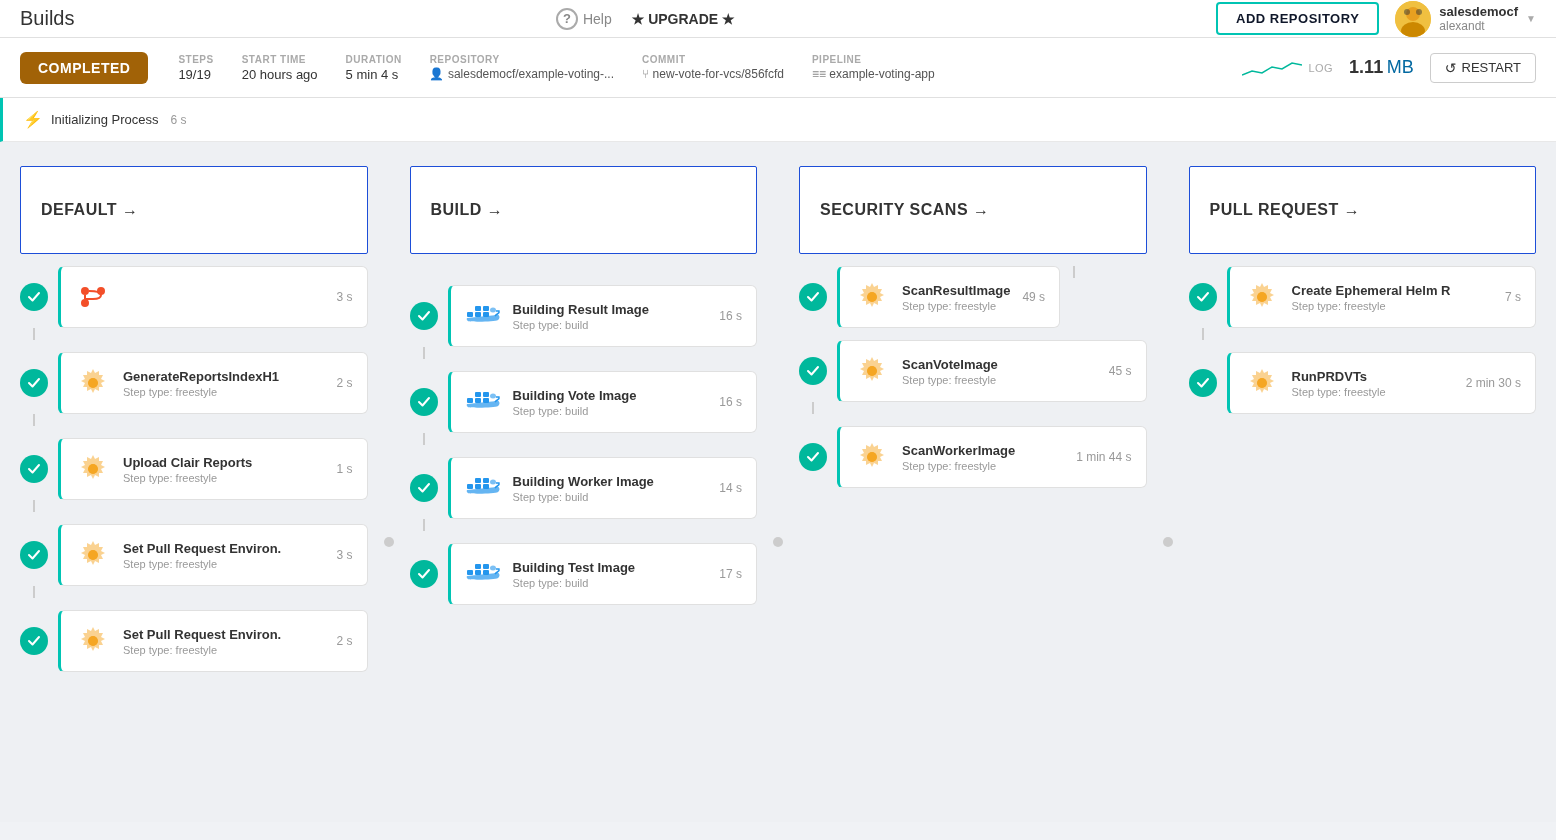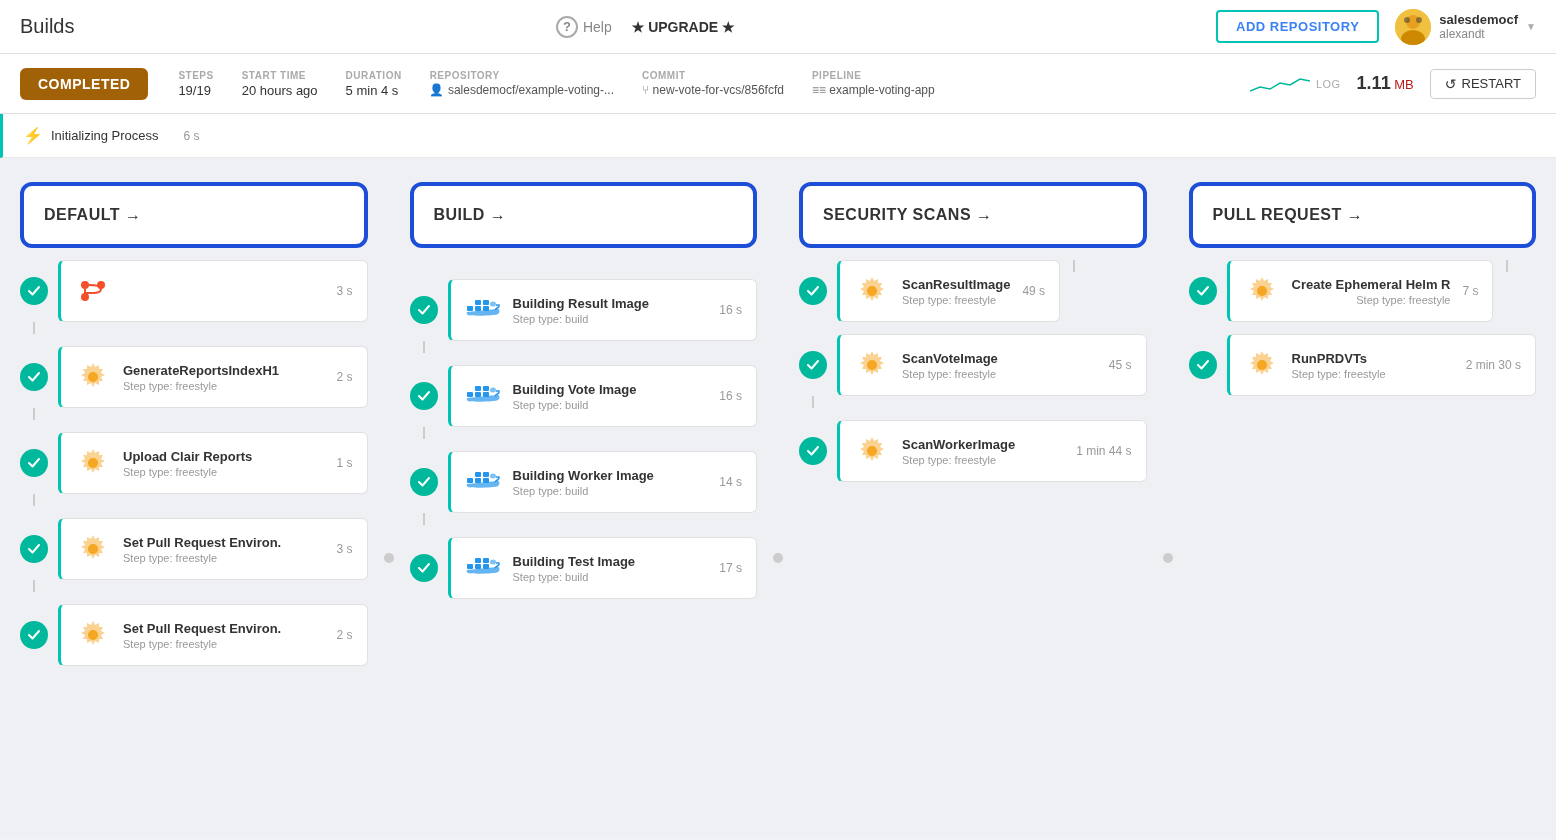--- a/index.html
+++ b/index.html
@@ -1,30 +1,30 @@
 <!DOCTYPE html>
 <html><head>
   <meta charset="utf-8">
   <style>
     * { box-sizing: border-box; margin: 0; padding: 0; }
     body { font-family: -apple-system, BlinkMacSystemFont, 'Segoe UI', sans-serif; background: #f0f2f5; font-size: 13px; color: #333; }
 
     
     .top-nav {
       display: flex; align-items: center; background: #fff;
-      padding: 0 20px; height: 54px; border-bottom: 1px solid #e0e0e0;
+      padding: 0 20px; height: 38px; border-bottom: 1px solid #e0e0e0;
       justify-content: space-between;
     }
     .nav-left { display: flex; align-items: center; gap: 6px; }
     .nav-title { font-size: 20px; font-weight: 400; color: #333; }
     .nav-center { display: flex; align-items: center; gap: 20px; }
     .nav-help { display: flex; align-items: center; gap: 5px; color: #888; font-size: 14px; cursor: pointer; }
     .nav-upgrade { font-size: 14px; font-weight: 600; color: #333; cursor: pointer; display: flex; align-items: center; gap: 4px; }
     .nav-add-repo {
-      border: 2px solid #00c4b3; color: #3b82f6; background: transparent;
+      border: 2px solid #00c4b3; color: #0f172a; background: transparent;
       padding: 7px 18px; border-radius: 4px; font-size: 13px; font-weight: 600;
       cursor: pointer; letter-spacing: 0.5px;
     }
     .nav-user { display: flex; align-items: center; gap: 8px; cursor: pointer; }
     .user-avatar { width: 36px; height: 36px; border-radius: 50%; background: #f0c040; display: flex; align-items: center; justify-content: center; overflow: hidden; }
     .user-avatar svg { width: 36px; height: 36px; }
     .user-info { display: flex; flex-direction: column; }
     .user-name { font-weight: 600; font-size: 13px; }
     .user-org { font-size: 12px; color: #888; }
     .nav-right { display: flex; align-items: center; gap: 16px; }
@@ -42,49 +42,49 @@
     .status-meta { display: flex; align-items: center; gap: 28px; }
     .meta-group { display: flex; flex-direction: column; gap: 2px; }
     .meta-label { font-size: 10px; color: #aaa; font-weight: 600; letter-spacing: 0.5px; text-transform: uppercase; }
     .meta-value { font-size: 13px; color: #333; font-weight: 500; }
     .meta-value.small { font-size: 12px; color: #555; }
     .status-right { margin-left: auto; display: flex; align-items: center; gap: 16px; }
     .log-area { display: flex; align-items: center; gap: 6px; color: #888; }
     .log-chart { width: 60px; height: 22px; }
     .log-label { font-size: 11px; color: #aaa; letter-spacing: 0.5px; }
     .size-value { font-size: 18px; font-weight: 700; color: #333; }
-    .size-unit { font-size: 13px; color: #b91c1c; }
+    .size-unit { font-size: 18px; color: #0369a1; }
     .restart-btn {
       display: flex; align-items: center; gap: 5px;
       border: 1px solid #ccc; background: #fff; color: #333;
       padding: 6px 14px; border-radius: 4px; font-size: 13px; cursor: pointer;
     }
 
     
     .process-bar {
       background: #fff; border-bottom: 1px solid #e8e8e8;
       display: flex; align-items: center; padding: 0 20px; height: 44px;
       border-left: 3px solid #00c4b3;
     }
     .process-icon { color: #f5a623; font-size: 16px; margin-right: 8px; }
     .process-name { font-size: 13px; color: #333; font-weight: 500; }
-    .process-time { margin-left: 25px; font-size: 12px; color: #999; }
+    .process-time { margin-left: 12px; font-size: 12px; color: #999; }
 
     
     .main-content {
       padding: 24px 20px; background: #eef0f3; min-height: calc(100vh - 160px);
       display: flex; gap: 16px; overflow-x: auto;
     }
 
     
     .pipeline-col { display: flex; flex-direction: column; gap: 12px; min-width: 330px; flex: 1; }
 
     .pipeline-header {
-      background: #fff; border: 4px solid #1d4ed8; border-radius: 12px;
-      padding: 20px 20px; display: flex; align-items: center;
+      background: #fff; border: 1px solid #1d4ed8; border-radius: 2px;
+      padding: 34px 20px; display: flex; align-items: center;
     }
     .pipeline-title { font-size: 16px; font-weight: 700; color: #333; letter-spacing: 0.5px; }
 
     
     .step-row {
       display: flex; align-items: center; gap: 10px;
     }
     .step-check {
       width: 28px; height: 28px; border-radius: 50%; background: #00b89c;
       display: flex; align-items: center; justify-content: center;
@@ -541,21 +541,21 @@
         </div>
       </div>
     </div>
     <div class="col-connector">
       <div class="dot"></div>
     </div>
     <div class="pipeline-col">
       <div class="pipeline-header">
         <span class="pipeline-title">PULL REQUEST →</span>
       </div>
-      <div style="display: flex;  text-align: right;">
+      <div style="display: flex; flex-direction: column;">
         <div class="step-row">
           <div class="step-check">
             <svg width="14" height="14" viewBox="0 0 14 14">
               <polyline points="2,7 5.5,10.5 12,3" stroke="#fff" stroke-width="2" fill="none" stroke-linecap="round" stroke-linejoin="round"></polyline>
             </svg>
           </div>
           <div class="step-card">
             <div class="step-icon">
               <svg class="gear-svg" viewBox="0 0 32 32" fill="none">
     <circle cx="16" cy="16" r="5" fill="#f5a623"></circle>

